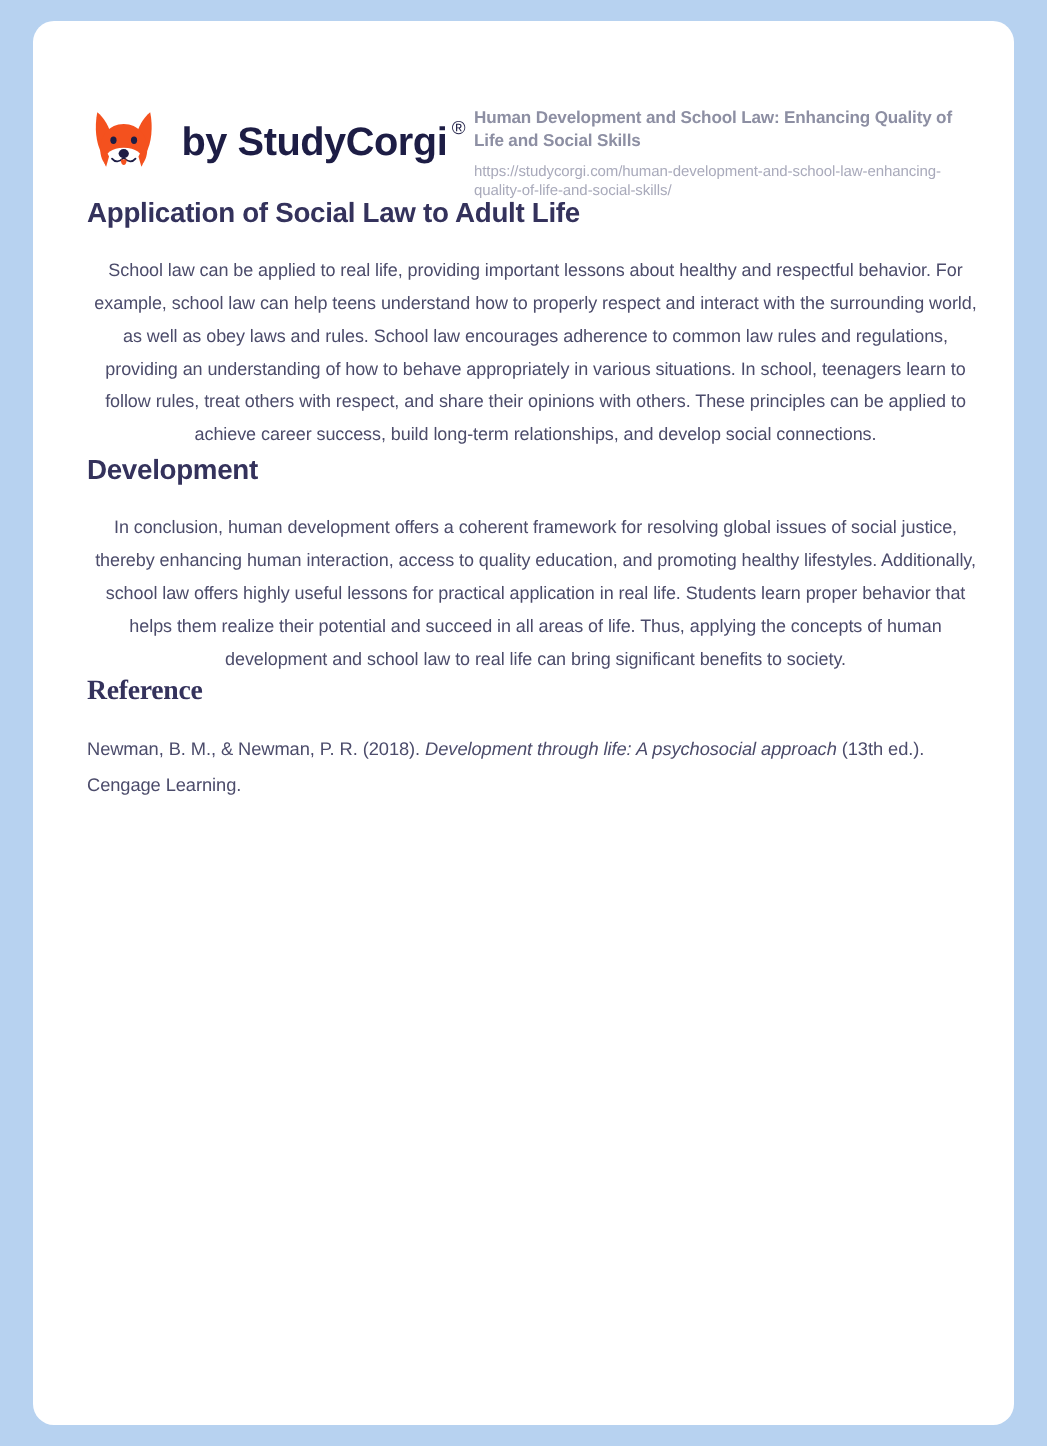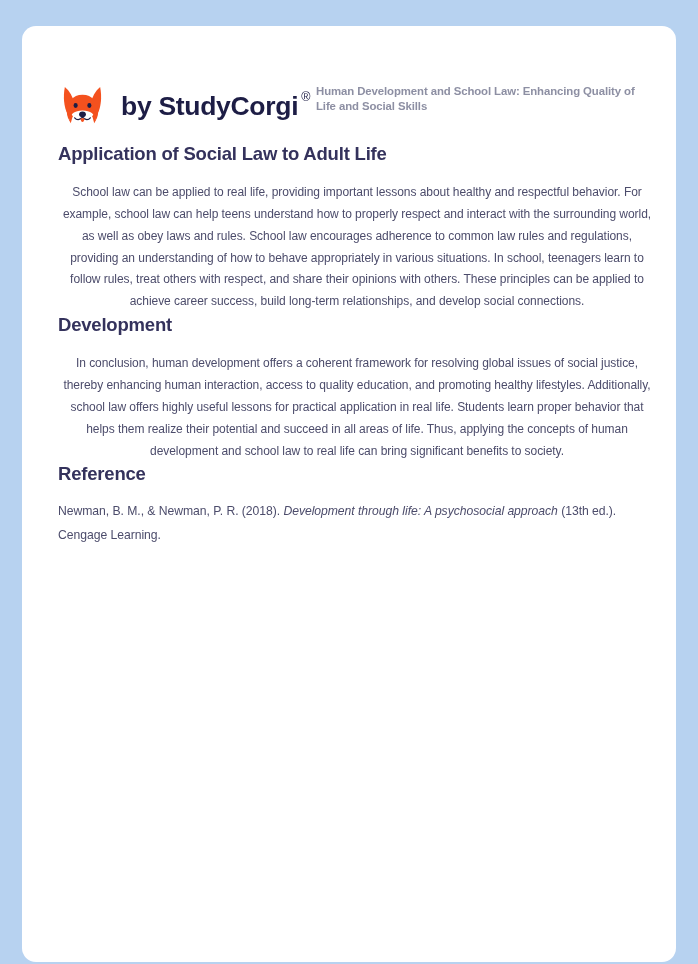--- a/index.html
+++ b/index.html
@@ -9,21 +9,21 @@
   body {
     width: 698px;
     height: 964px;
     background: #b7d2f0;
     font-family: "Liberation Sans", sans-serif;
     overflow: hidden;
   }
   .page {
     position: absolute;
     left: 22px;
-    top: 26px;
+    top: 14px;
     width: 654px;
     height: 936px;
     background: #ffffff;
     border-radius: 14px;
     box-sizing: border-box;
   }
   .content {
     position: absolute;
     left: 36px;
     top: 44px;
@@ -91,21 +91,21 @@
   h2.section-heading {
     font-size: 18.5px;
     font-weight: bold;
     color: #34325c;
     margin: 0;
     letter-spacing: -0.2px;
     line-height: 1.25;
   }
   .h-app { margin-top: 60px; }
   .h-conclusion { margin-top: 30px; }
-  .h-reference { margin-top: 30px; }
+  .h-reference { margin-top: 30px; font-family: Liberation Serif, serif; }
 
   p.body-text {
     font-size: 12px;
     color: #4c4c6b;
     line-height: 1.82;
     margin: 17px 0 0 0;
     letter-spacing: -0.05px;
     text-align: center;
   }
   p.ref-text {
@@ -151,20 +151,21 @@
         </svg>
 
         <div class="wordmark">
           <span class="wordmark-text">by StudyCorgi</span>
           <span class="wordmark-reg">®</span>
         </div>
       </div>
 
       <div class="header-meta">
         <div class="header-title">Human Development and School Law: Enhancing Quality of Life and Social Skills</div>
+        <div class="header-url">https://studycorgi.com/human-development-and-school-law-enhancing-quality-of-life-and-social-skills/</div>
       </div>
     </div>
 
     <h2 class="section-heading h-app">Application of Social Law to Adult Life</h2>
     <p class="body-text">School law can be applied to real life, providing important lessons about healthy and respectful behavior. For example, school law can help teens understand how to properly respect and interact with the surrounding world, as well as obey laws and rules. School law encourages adherence to common law rules and regulations, providing an understanding of how to behave appropriately in various situations. In school, teenagers learn to follow rules, treat others with respect, and share their opinions with others. These principles can be applied to achieve career success, build long-term relationships, and develop social connections.</p>
 
     <h2 class="section-heading h-conclusion">Development</h2>
     <p class="body-text">In conclusion, human development offers a coherent framework for resolving global issues of social justice, thereby enhancing human interaction, access to quality education, and promoting healthy lifestyles. Additionally, school law offers highly useful lessons for practical application in real life. Students learn proper behavior that helps them realize their potential and succeed in all areas of life. Thus, applying the concepts of human development and school law to real life can bring significant benefits to society.</p>
 
     <h2 class="section-heading h-reference">Reference</h2>

